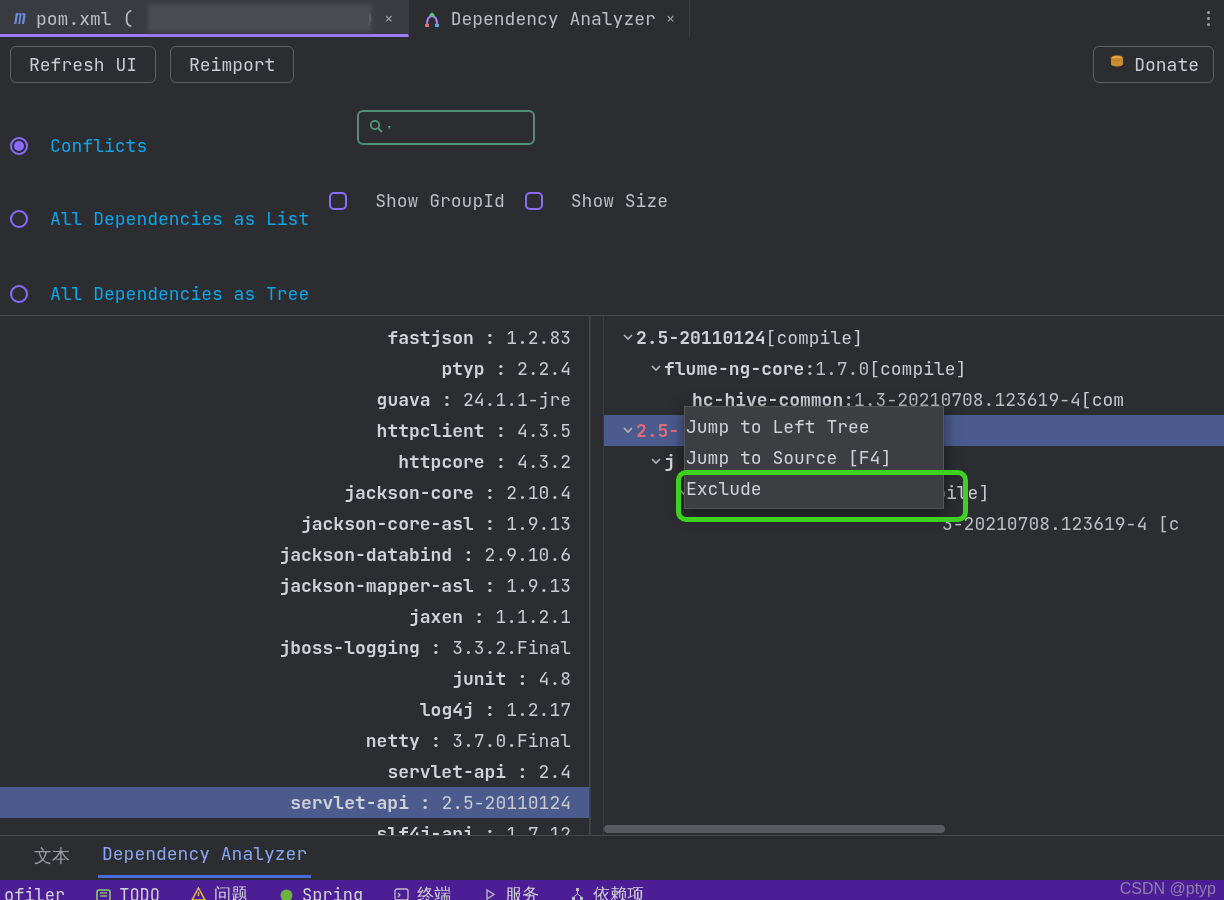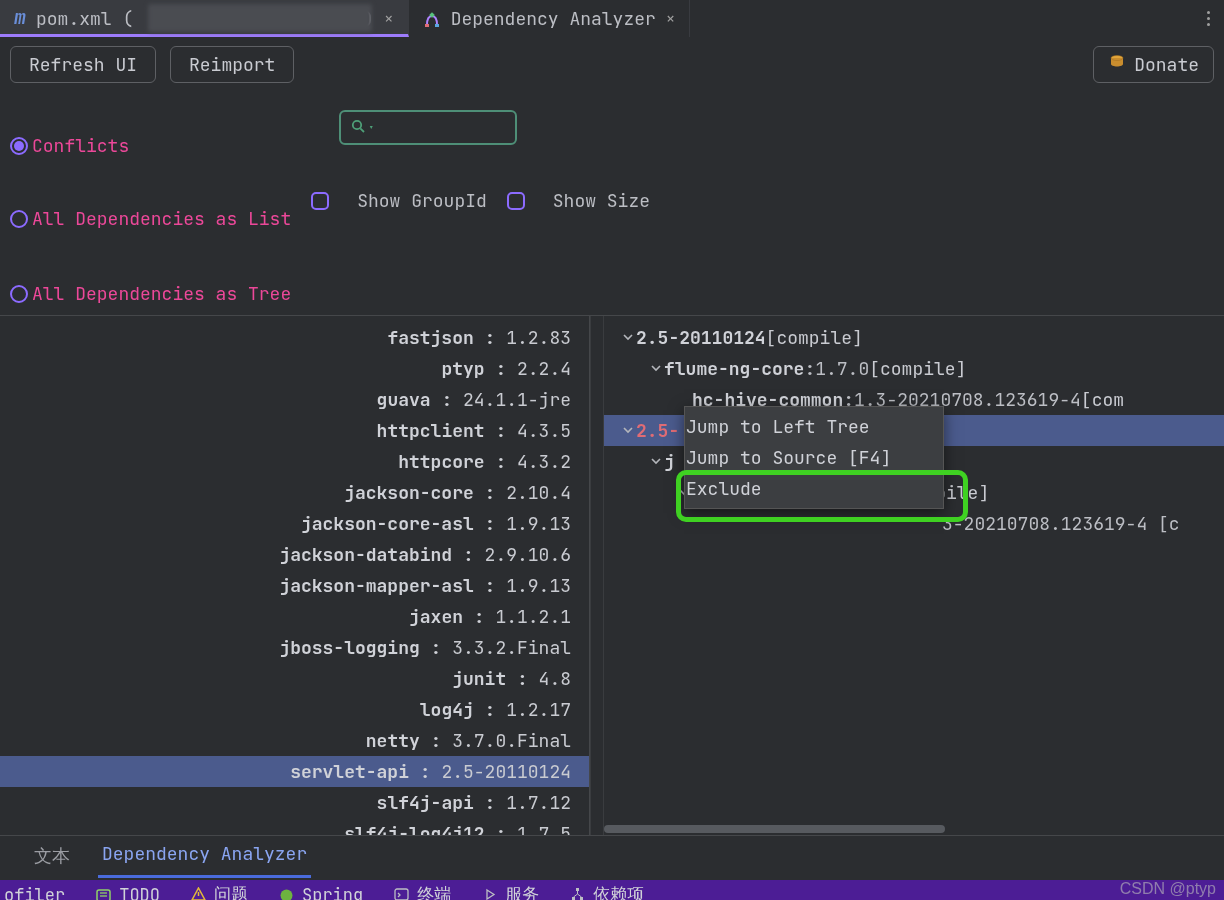--- a/index.html
+++ b/index.html
@@ -87,22 +87,22 @@
   .filters {
     display: flex;
     align-items: center;
     gap: 20px;
     padding: 6px 10px;
     flex-wrap: wrap;
   }
   .radio {
     display: flex;
     align-items: center;
-    gap: 4px;
-    color: #ec4899;
+    gap: 22px;
+    color: #0ea5e9;
     margin-top: 36px;
   }
   .radio .circ {
     width: 18px;
     height: 18px;
     border-radius: 50%;
     border: 2px solid #8c6bff;
     display: inline-flex;
     align-items: center;
     justify-content: center;
@@ -418,20 +418,21 @@
       <div class="dep-row"><span class="name">httpcore</span><span class="sep"> : </span><span class="ver">4.3.2</span></div>
       <div class="dep-row"><span class="name">jackson-core</span><span class="sep"> : </span><span class="ver">2.10.4</span></div>
       <div class="dep-row"><span class="name">jackson-core-asl</span><span class="sep"> : </span><span class="ver">1.9.13</span></div>
       <div class="dep-row"><span class="name">jackson-databind</span><span class="sep"> : </span><span class="ver">2.9.10.6</span></div>
       <div class="dep-row"><span class="name">jackson-mapper-asl</span><span class="sep"> : </span><span class="ver">1.9.13</span></div>
       <div class="dep-row"><span class="name">jaxen</span><span class="sep"> : </span><span class="ver">1.1.2.1</span></div>
       <div class="dep-row"><span class="name">jboss-logging</span><span class="sep"> : </span><span class="ver">3.3.2.Final</span></div>
       <div class="dep-row"><span class="name">junit</span><span class="sep"> : </span><span class="ver">4.8</span></div>
       <div class="dep-row"><span class="name">log4j</span><span class="sep"> : </span><span class="ver">1.2.17</span></div>
       <div class="dep-row"><span class="name">netty</span><span class="sep"> : </span><span class="ver">3.7.0.Final</span></div>
+      <div class="dep-row"><span class="name">servlet-api</span><span class="sep"> : </span><span class="ver">2.4</span></div>
       <div class="dep-row selected"><span class="name">servlet-api</span><span class="sep"> : </span><span class="ver">2.5-20110124</span></div>
       <div class="dep-row"><span class="name">slf4j-api</span><span class="sep"> : </span><span class="ver">1.7.12</span></div>
       <div class="dep-row"><span class="name">slf4j-log4j12</span><span class="sep"> : </span><span class="ver">1.7.5</span></div>
     </div>
   <div class="splitter"></div>
   <div class="right-panel">
     <div id="right-tree">
         <div class="tree-row inset-1">
           <span class="chev"><svg width="10" height="10" viewBox="0 0 10 10">
               <path d="M1 3l4 4 4-4" fill="none" stroke="#b4b6bb" stroke-width="1.6"></path>

